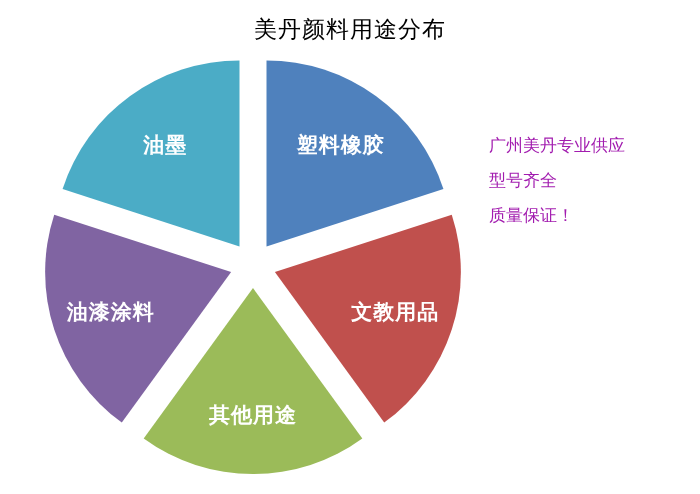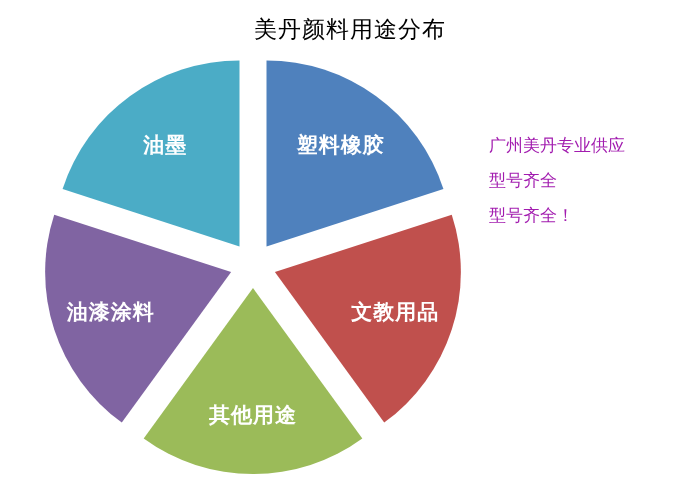--- a/index.html
+++ b/index.html
@@ -30,16 +30,16 @@
       <text x="253.00000000000003" y="422.48" text-anchor="middle" class="slice-label">其他用途</text>
       <path d="M 231.12570012521147 272.1073908706238 L 121.79764319881149 422.5845518243641 A 186 186 0 0 1 54.22918809431289 214.63022991688365 Z" fill="#8064a2"></path>
       <text x="110.83607194420044" y="319.1918603191672" text-anchor="middle" class="slice-label">油漆涂料</text>
       <path d="M 239.4809391972731 246.3926091293762 L 62.584427166374525 188.91544817563602 A 186 186 0 0 1 239.48093919727305 60.39260912937621 Z" fill="#4bacc6"></path>
       <text x="165.13786048732106" y="152.06813968083287" text-anchor="middle" class="slice-label">油墨</text>
     </svg>
 
   <div class="side-text">
     <div>广州美丹专业供应</div>
     <div>型号齐全</div>
-    <div>型号齐全！</div>
+    <div>质量保证！</div>
   </div>
 
 </div>
 
 </body></html>

